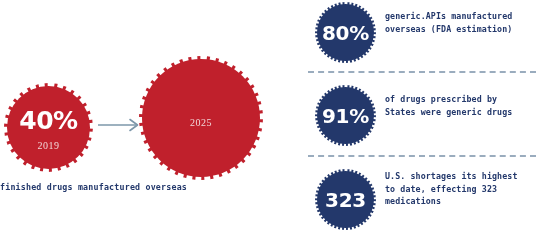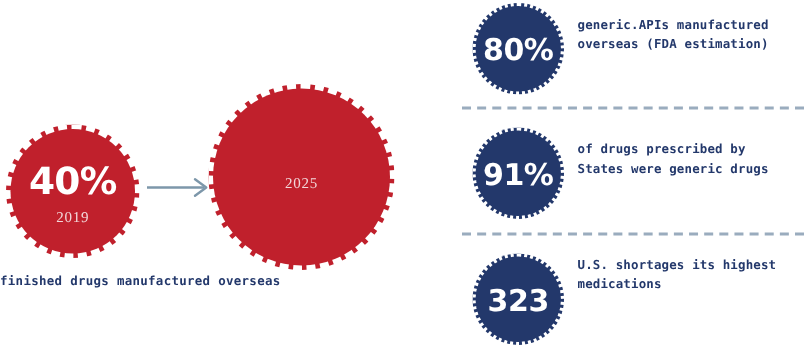--- a/index.html
+++ b/index.html
@@ -215,19 +215,20 @@
         <div>States were generic drugs</div>
       </div>
     </div>
 
     <div class="divider div-1"></div>
 
     <div class="stat-row row-2">
       <div class="navy-circle">323</div>
       <div class="stat-text">
         <div>U.S. shortages its highest</div>
+        <div>to date, effecting 323</div>
         <div>medications</div>
       </div>
     </div>
 
   </div>
 
 </div>
 
 </body></html>

